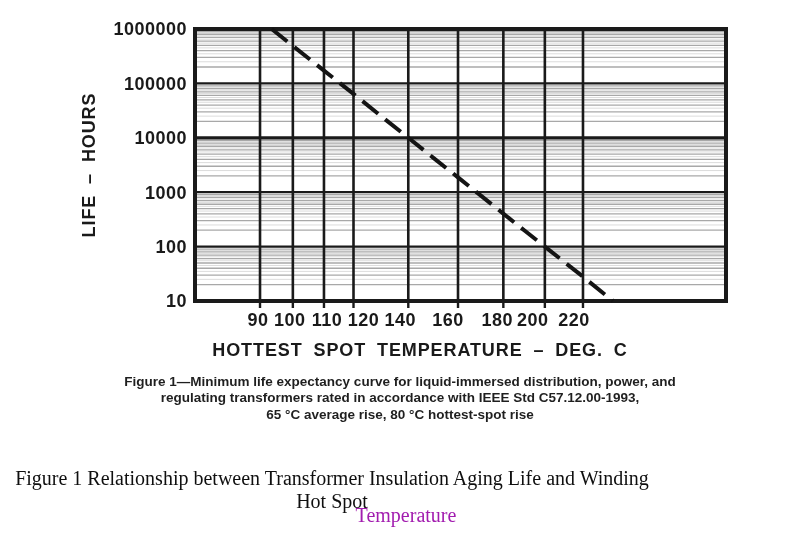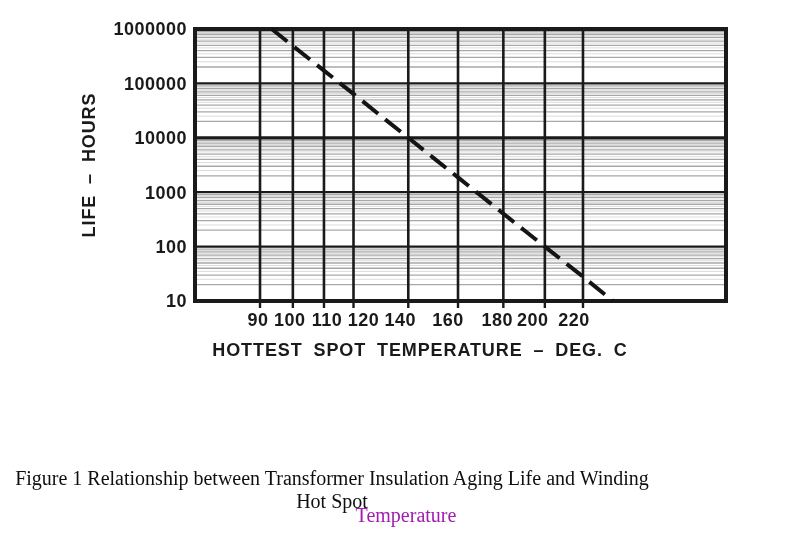--- a/index.html
+++ b/index.html
@@ -159,17 +159,22 @@
           <text x="448.01121815027375" y="320" text-anchor="middle" class="tick-label">160</text>
           <text x="497.34602928752463" y="320" text-anchor="middle" class="tick-label">180</text>
           <text x="532.8482451685355" y="320" text-anchor="middle" class="tick-label">200</text>
           <text x="573.9841655304538" y="320" text-anchor="middle" class="tick-label">220</text>
         </g>
       <text id="y-axis-title" class="axis-title" transform="translate(95 159) rotate(-90)" text-anchor="middle" letter-spacing="1.5">LIFE – HOURS</text>
       <text id="x-axis-title" class="axis-title" x="420" y="350" text-anchor="middle">HOTTEST SPOT TEMPERATURE – DEG. C</text>
     </svg>
   </div>
 
+  <div class="fig-caption">
+    <div>Figure 1—Minimum life expectancy curve for liquid-immersed distribution, power, and</div>
+    <div>regulating transformers rated in accordance with IEEE Std C57.12.00-1993,</div>
+    <div>65 °C average rise, 80 °C hottest-spot rise</div>
+  </div>
 
   <div class="doc-caption-1">Figure 1 Relationship between Transformer Insulation Aging Life and Winding Hot Spot</div>
   <div class="doc-caption-2">Temperature</div>
 
 </div>
 
 </body></html>

